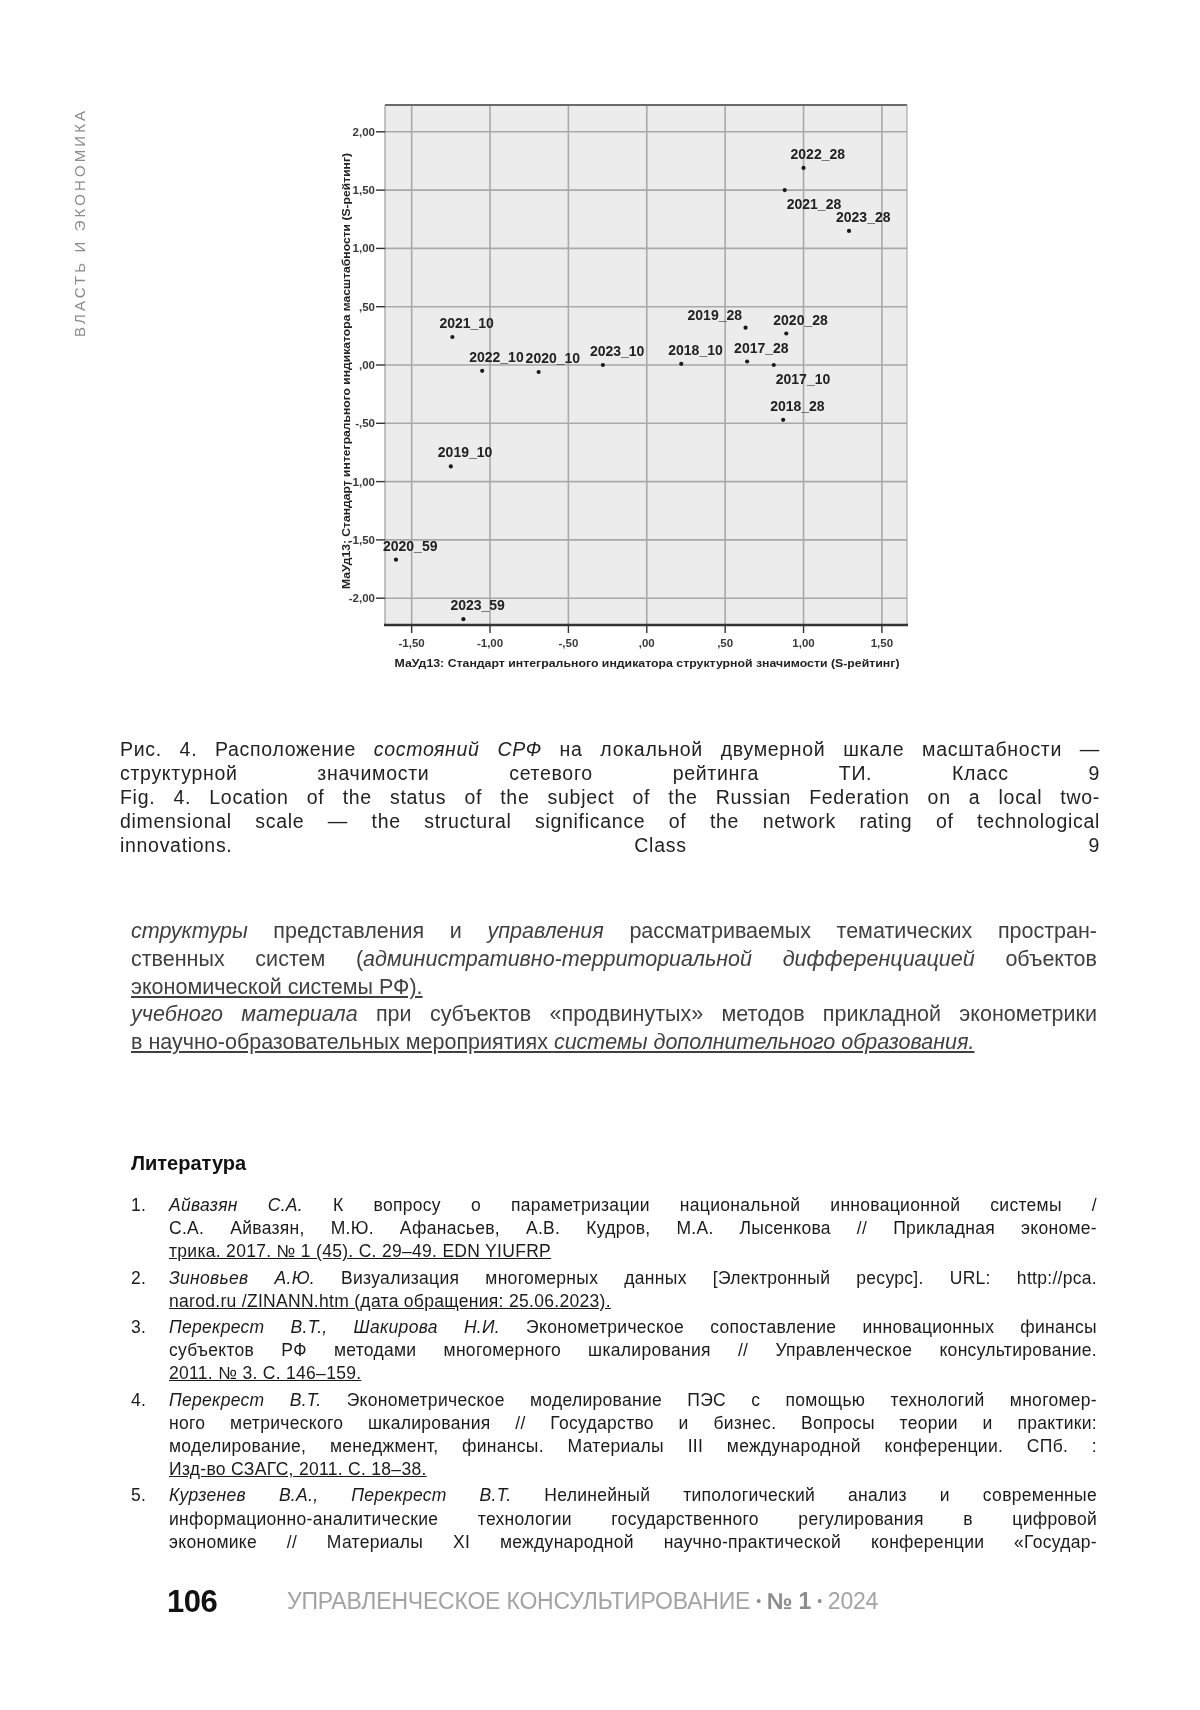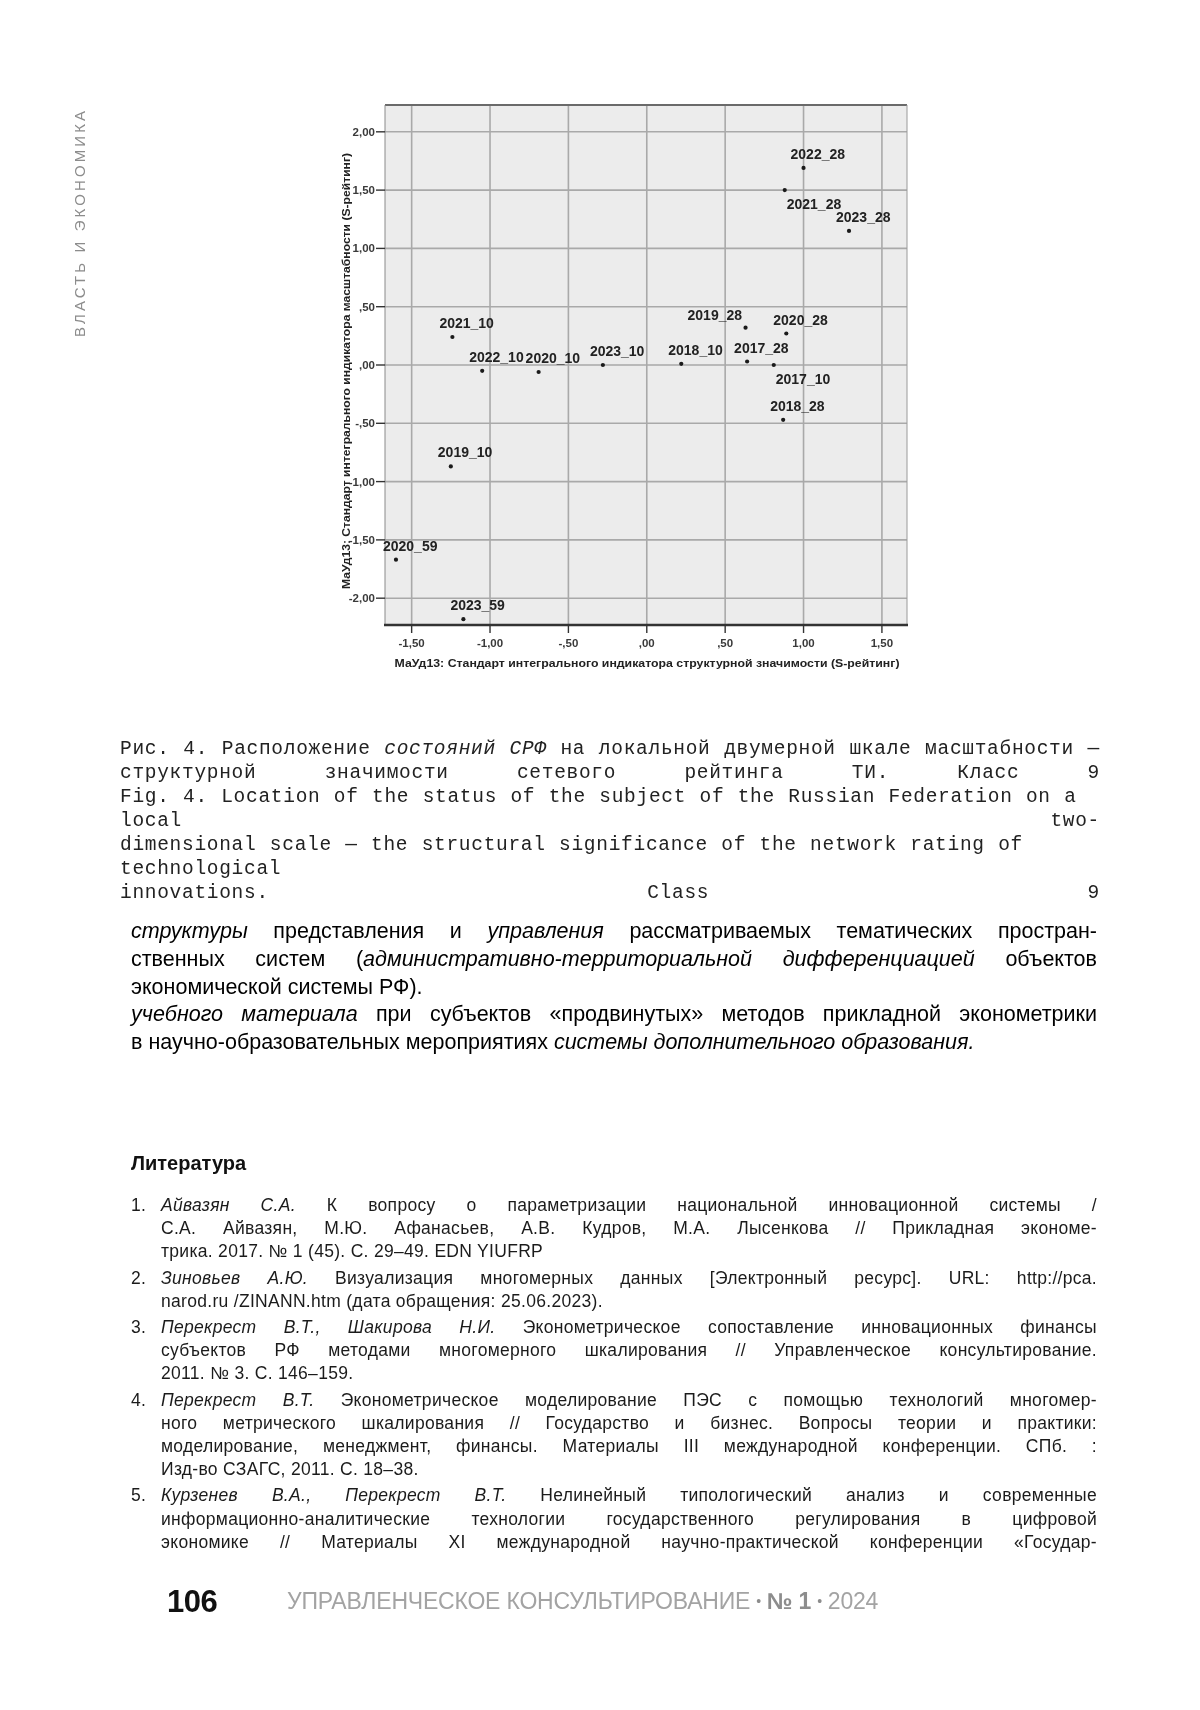--- a/index.html
+++ b/index.html
@@ -15,42 +15,42 @@
     text-align: center; line-height: 20px;
   }
   #chart-svg { position: absolute; left: 300px; top: 90px; width: 620px; height: 600px; }
   #chart-svg text { font-family: "Liberation Sans", "DejaVu Sans", sans-serif; }
 
   .caption {
     position: absolute; left: 120px; top: 737px; width: 980px;
     font-size: 19.5px; line-height: 24px; letter-spacing: 0.7px; word-spacing: 1px;
     text-align: center; color: #222;
   }
-  .caption .line { text-align: left; font-family: Liberation Mono, monospace; }
+  .caption .line { text-align: left; }
 
   .body-text {
     position: absolute; left: 131px; top: 918px; width: 966px;
-    font-size: 21.5px; line-height: 27.8px; color: #000000;
+    font-size: 21.5px; line-height: 27.8px; color: #404040;
   }
   .line { text-align: justify; text-align-last: justify; }
-  .line.last { text-align-last: left; }
+  .line.last { text-align-last: left; text-decoration: underline; }
   .line.indent { text-indent: 29px; }
   .it { font-style: italic; }
 
   .refs-heading {
     position: absolute; left: 131px; top: 1152px;
     font-size: 20px; font-weight: bold; color: #111;
   }
   .refs {
     position: absolute; left: 131px; top: 1194px; width: 966px;
     font-size: 17.5px; line-height: 23.2px; letter-spacing: 0.3px; color: #1b1b1b;
   }
   .ref-item { display: flex; margin-bottom: 3px; }
   .ref-num { width: 30px; flex: 0 0 30px; }
-  .ref-lines { flex: 1 1 auto; }
+  .ref-lines { flex: 1 1 auto; margin-left: 8px; }
 
   .footer-page {
     position: absolute; left: 131px; top: 1584px;
     font-size: 31px; font-weight: bold; color: #111; letter-spacing: -0.5px; margin-left: 36px;
   }
   .footer-journal {
     position: absolute; left: 287px; top: 1588px;
     font-size: 23px; color: #a3a3a3; letter-spacing: -0.2px;
   }
   .footer-journal .sep { font-size: 14px; vertical-align: 3px; margin: 0 6px; color: #8d8d8d; }

